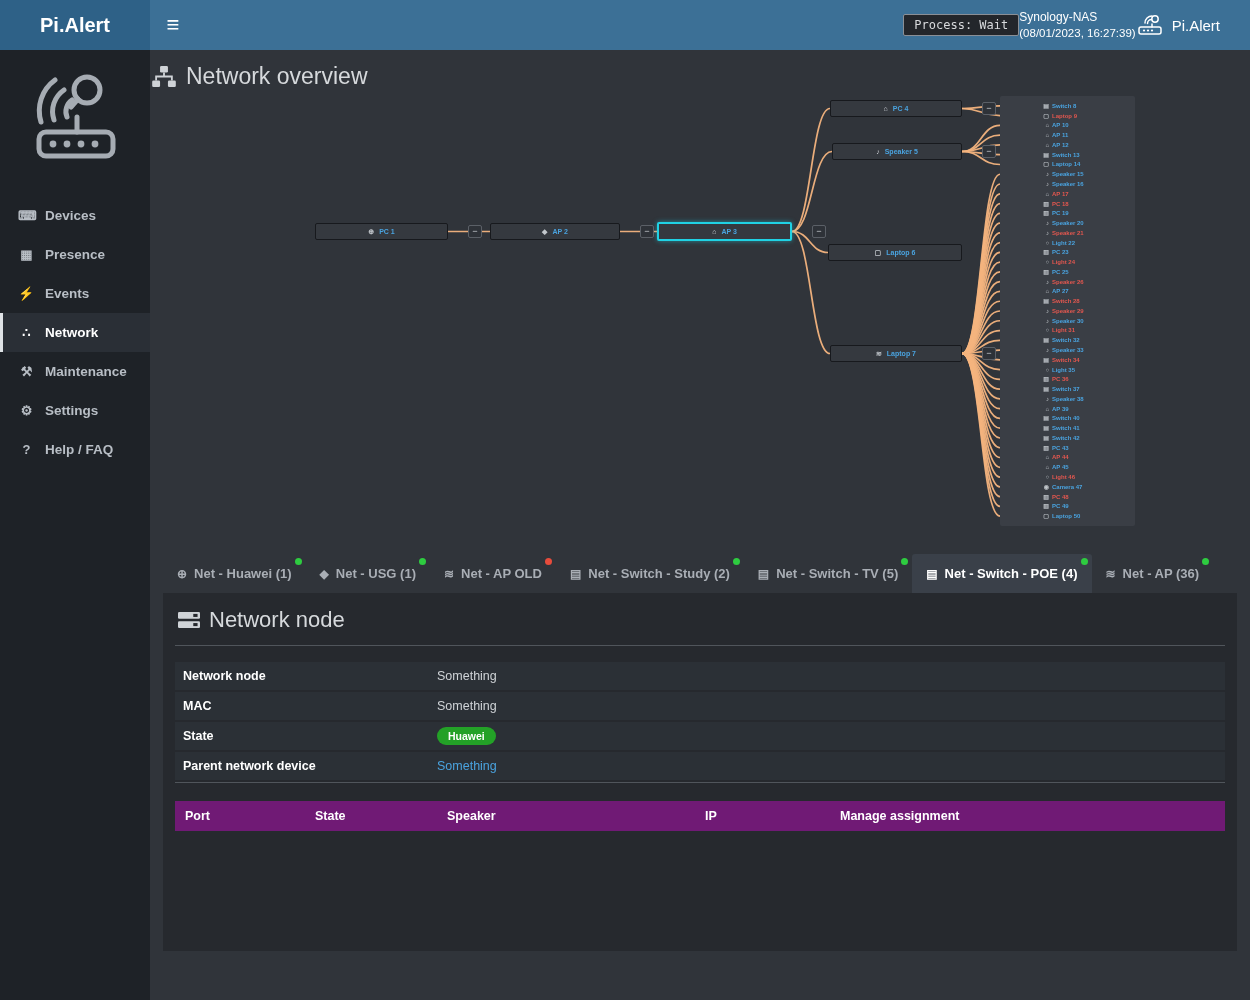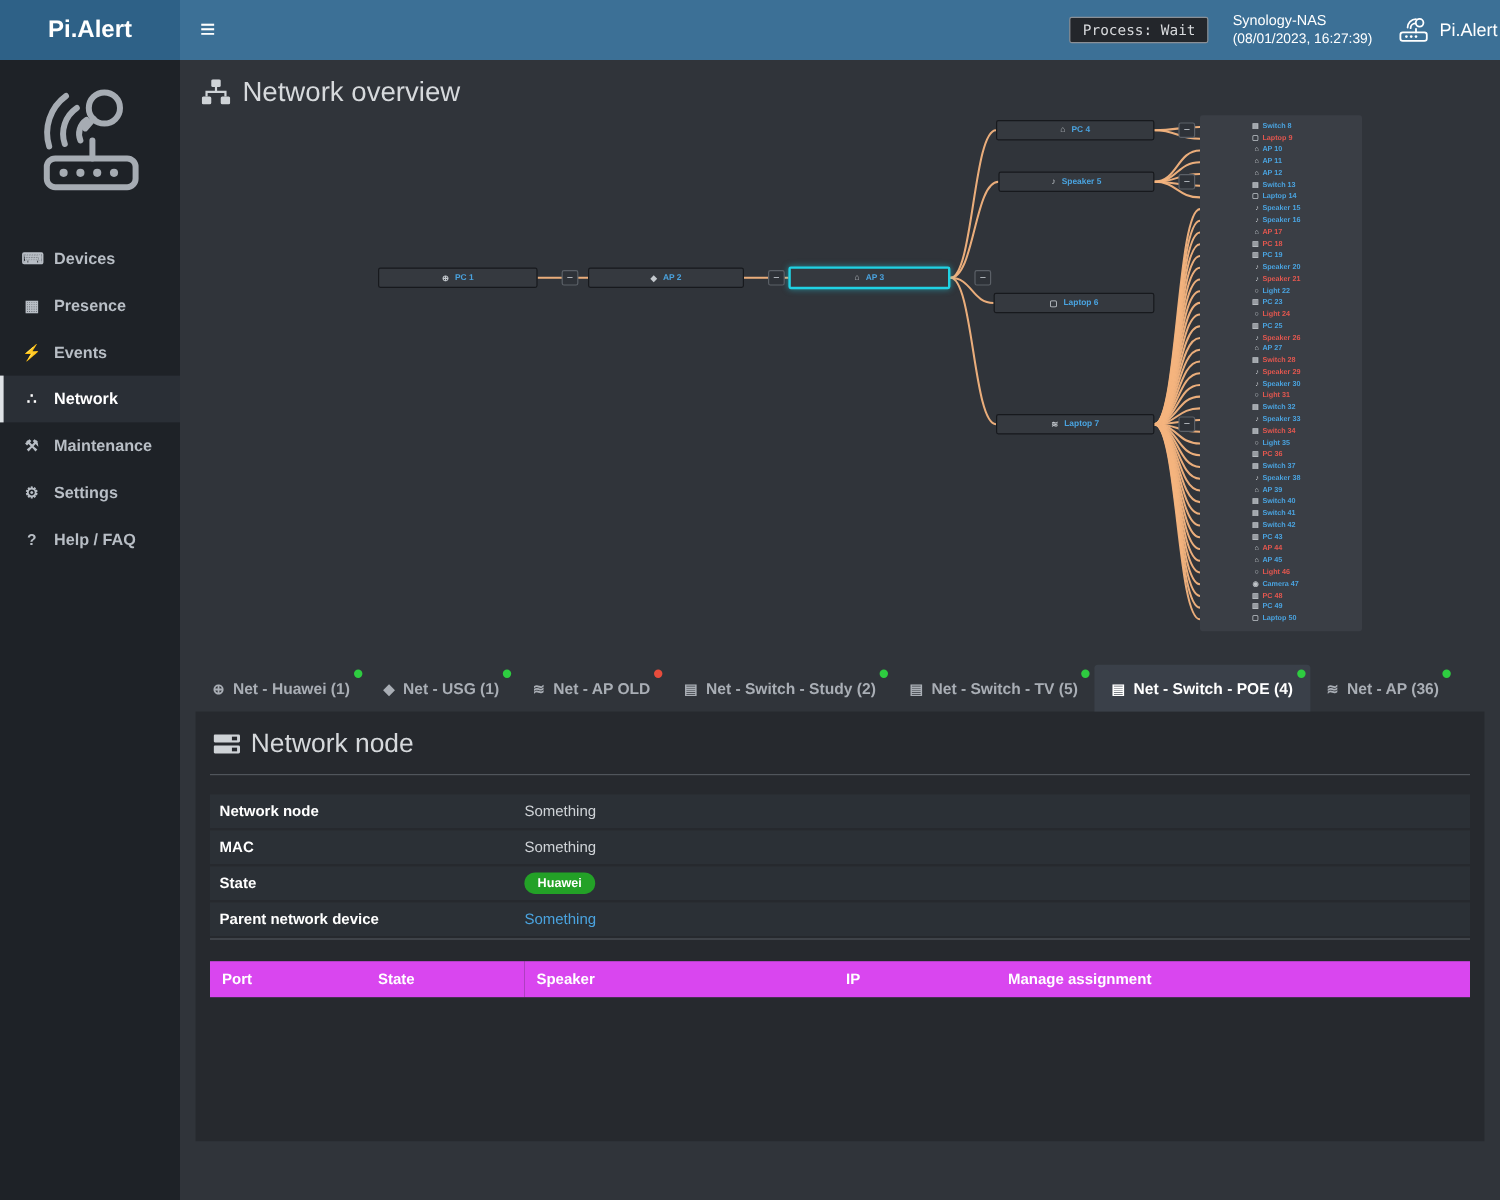--- a/index.html
+++ b/index.html
@@ -5,38 +5,38 @@
   * { box-sizing: border-box; margin: 0; padding: 0; }
   html, body { width: 1250px; height: 1000px; overflow: hidden; }
   body { background: #30343a; font-family: "Liberation Sans", sans-serif; color: #d6d9dc; }
 
   
   .topbar { height: 50px; background: #3c7096; display: flex; align-items: stretch; }
   .brand { width: 150px; background: #2e6187; color: #fff; font-size: 20px; font-weight: bold;
            display: flex; align-items: center; justify-content: center; cursor: pointer; }
   .hamburger { width: 46px; display: flex; align-items: center; justify-content: center;
                color: #fff; font-size: 22px; cursor: pointer; }
-  .topbar-right { margin-left: auto; display: flex; align-items: center; gap: 20px; padding-right: 2px; }
+  .topbar-right { margin-left: auto; display: flex; align-items: center; padding-right: 30px; }
   .process-badge { font-family: "DejaVu Sans Mono", monospace; font-size: 12px; background: #23262b;
                    border: 1px solid #8a8f96; color: #d8dadd; padding: 3px 10px; border-radius: 2px; }
   .host-block { color: #fff; font-size: 11.5px; line-height: 1.4; }
   .host-name { font-weight: normal; font-size: 12px; }
   .app-block { display: flex; align-items: center; gap: 8px; color: #fff; font-size: 15px; }
 
   
   .layout { display: flex; height: 950px; }
   .sidebar { width: 150px; background: #1e2227; flex: none; }
   .logo { padding: 20px 0 26px; display: flex; justify-content: center; }
   .side-item { display: flex; align-items: center; gap: 10px; padding: 12px 15px; color: #b8bec5;
                font-size: 13.5px; font-weight: bold; border-left: 3px solid transparent; cursor: pointer; }
   .side-item .ic { width: 17px; text-align: center; font-size: 13px; }
   .side-item.active { background: #2a2f36; color: #fff; border-left-color: #dfe3e6; }
 
   .main { flex: 1; position: relative; height: 950px; overflow: hidden; }
-  .page-title { display: flex; align-items: center; gap: 10px; padding: 13px 0 6px 18px;
+  .page-title { display: flex; align-items: center; gap: 10px; padding: 13px 0 6px 2px;
                 font-size: 23px; color: #d6d9dc; }
   .hicon { color: #cfd3d7; }
 
   
   #diagram { position: relative; height: 453px; }
   #edge-svg { position: absolute; left: 0; top: 0; width: 100%; height: 100%; z-index: 1; }
   path.edge { stroke: #f4b47e; stroke-width: 1.7; fill: none; opacity: .95; }
   .node { position: absolute; z-index: 2; background: #35393f; border: 1px solid #17191d; border-radius: 2px;
           display: flex; align-items: center; justify-content: center; gap: 5px;
           font-size: 7px; font-weight: bold; color: #4aa3df; cursor: pointer; }
@@ -71,21 +71,21 @@
   .kv { margin: 0 12px; }
   .kv-row { display: flex; align-items: center; background: #2b3036; margin-bottom: 2px;
             min-height: 28px; font-size: 12.5px; }
   .kv-label { width: 254px; padding-left: 8px; font-weight: bold; color: #fff; }
   .kv-value { padding-left: 8px; color: #cfd3d7; }
   .link { color: #4aa3df; cursor: pointer; }
   .badge-online { display: inline-block; background: #23a127; color: #fff; font-size: 10.5px;
                   font-weight: bold; padding: 3px 11px; border-radius: 9px; }
   .dev-table { margin: 0 12px; width: calc(100% - 24px); border-collapse: separate;
                border-spacing: 0 2px; font-size: 12.5px; }
-  .dev-table th { background: #d946ef; text-align: left; padding: 8px 10px; color: #fff; }
+  .dev-table th { background: #701a75; text-align: left; padding: 8px 10px; color: #fff; }
 </style>
 </head>
 <body>
 
 <header class="topbar">
   <div class="brand">Pi.Alert</div>
   <div class="hamburger">≡</div>
   <div class="topbar-right">
     <div class="process-badge">Process: Wait</div>
     <div class="host-block">

